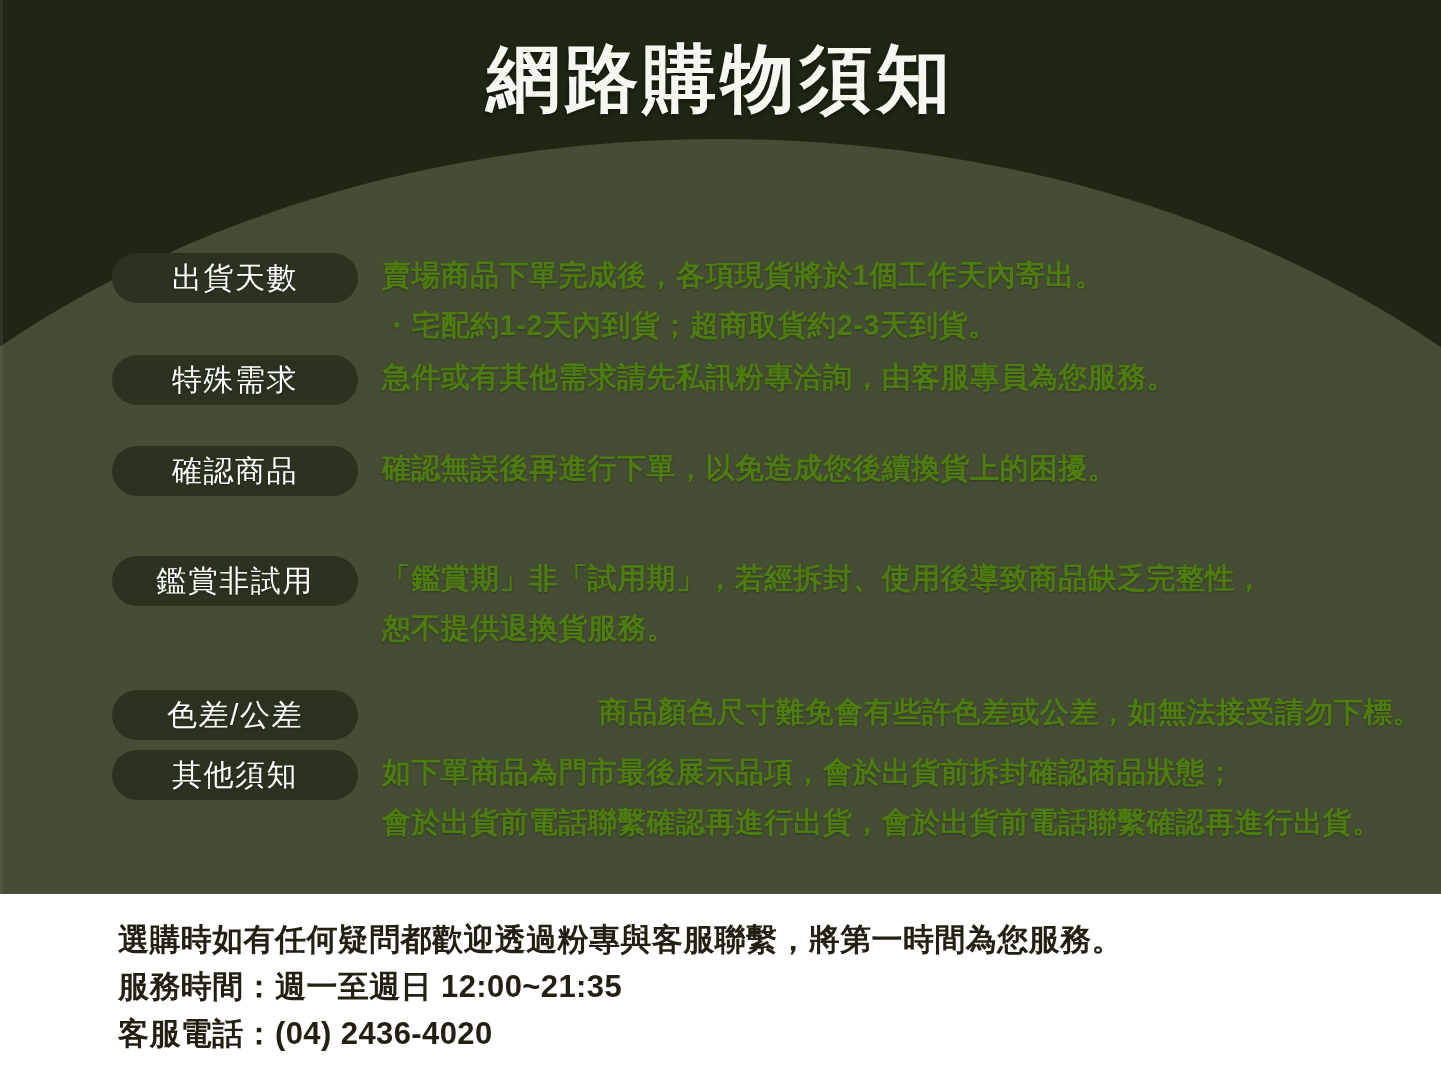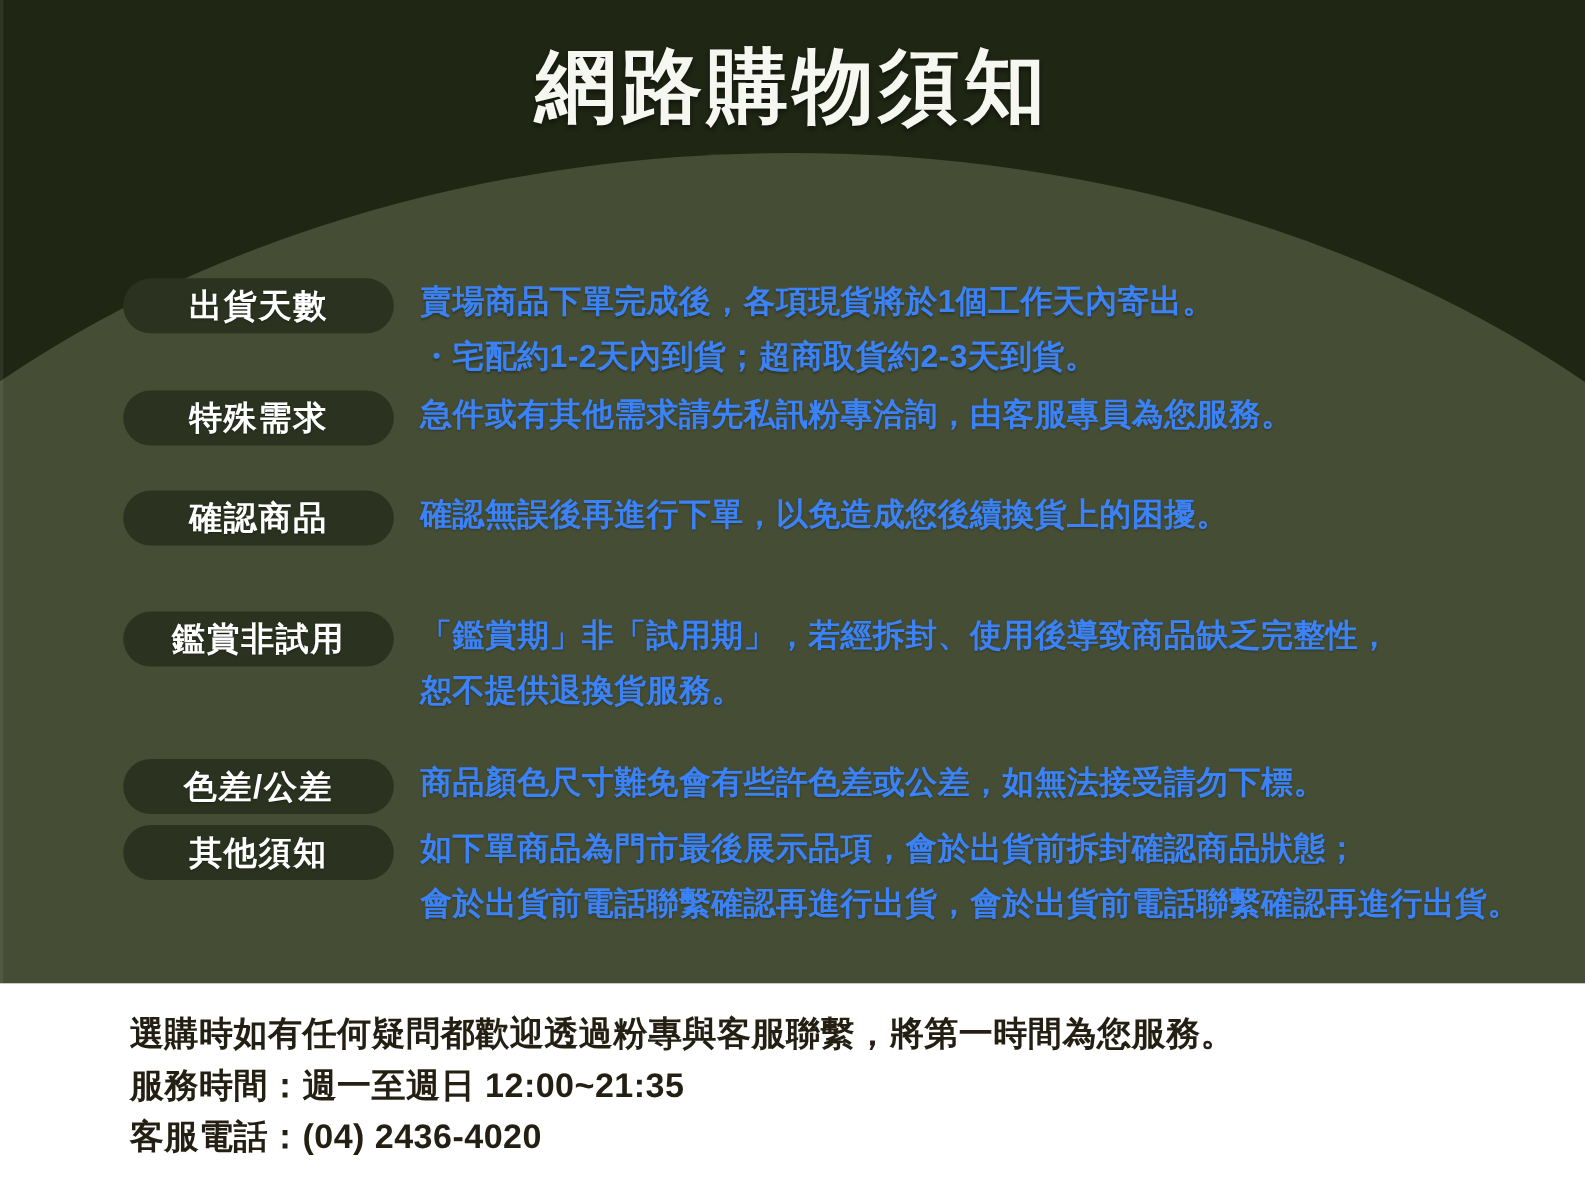--- a/index.html
+++ b/index.html
@@ -90,35 +90,35 @@
 
   .pill {
     position: absolute;
     left: 112px;
     width: 246px;
     height: 50px;
     border-radius: 25px;
     background: #2b3320;
     color: #ffffff;
     font-size: 30px;
-    font-weight: 700;
+    font-weight: 400;
     letter-spacing: 1.5px;
     display: flex;
     align-items: center;
     justify-content: center;
     box-sizing: border-box;
     white-space: nowrap;
     text-shadow: 0 1px 2px rgba(0,0,0,0.35);
   }
 
   .body-text {
     position: absolute;
     left: 382px;
     width: 1040px;
-    color: #3b82f6;
+    color: #4d7c0f;
     font-size: 29px;
     font-weight: 700;
     letter-spacing: 0.4px;
     line-height: 50px;
     text-shadow: 0 1px 2px rgba(0,0,0,0.3);
   }
   .body-text p {
     margin: 0;
     white-space: nowrap;
   }
@@ -187,21 +187,21 @@
     <div class="row" style="top:556px;">
       <div class="pill" style="top:0;">鑑賞非試用</div>
       <div class="body-text" style="top:-3px;">
         <p>「鑑賞期」非「試用期」，若經拆封、使用後導致商品缺乏完整性，</p>
         <p>恕不提供退換貨服務。</p>
       </div>
     </div>
 
     <div class="row" style="top:690px;">
       <div class="pill" style="top:0;">色差/公差</div>
-      <div class="body-text" style="top:-3px;">
+      <div class="body-text" style="top:-3px;text-align:right;">
         <p>商品顏色尺寸難免會有些許色差或公差，如無法接受請勿下標。</p>
       </div>
     </div>
 
     <div class="row" style="top:750px;">
       <div class="pill" style="top:0;">其他須知</div>
       <div class="body-text" style="top:-3px;">
         <p>如下單商品為門市最後展示品項，會於出貨前拆封確認商品狀態；</p>
         <p>會於出貨前電話聯繫確認再進行出貨，會於出貨前電話聯繫確認再進行出貨。</p>
       </div>

